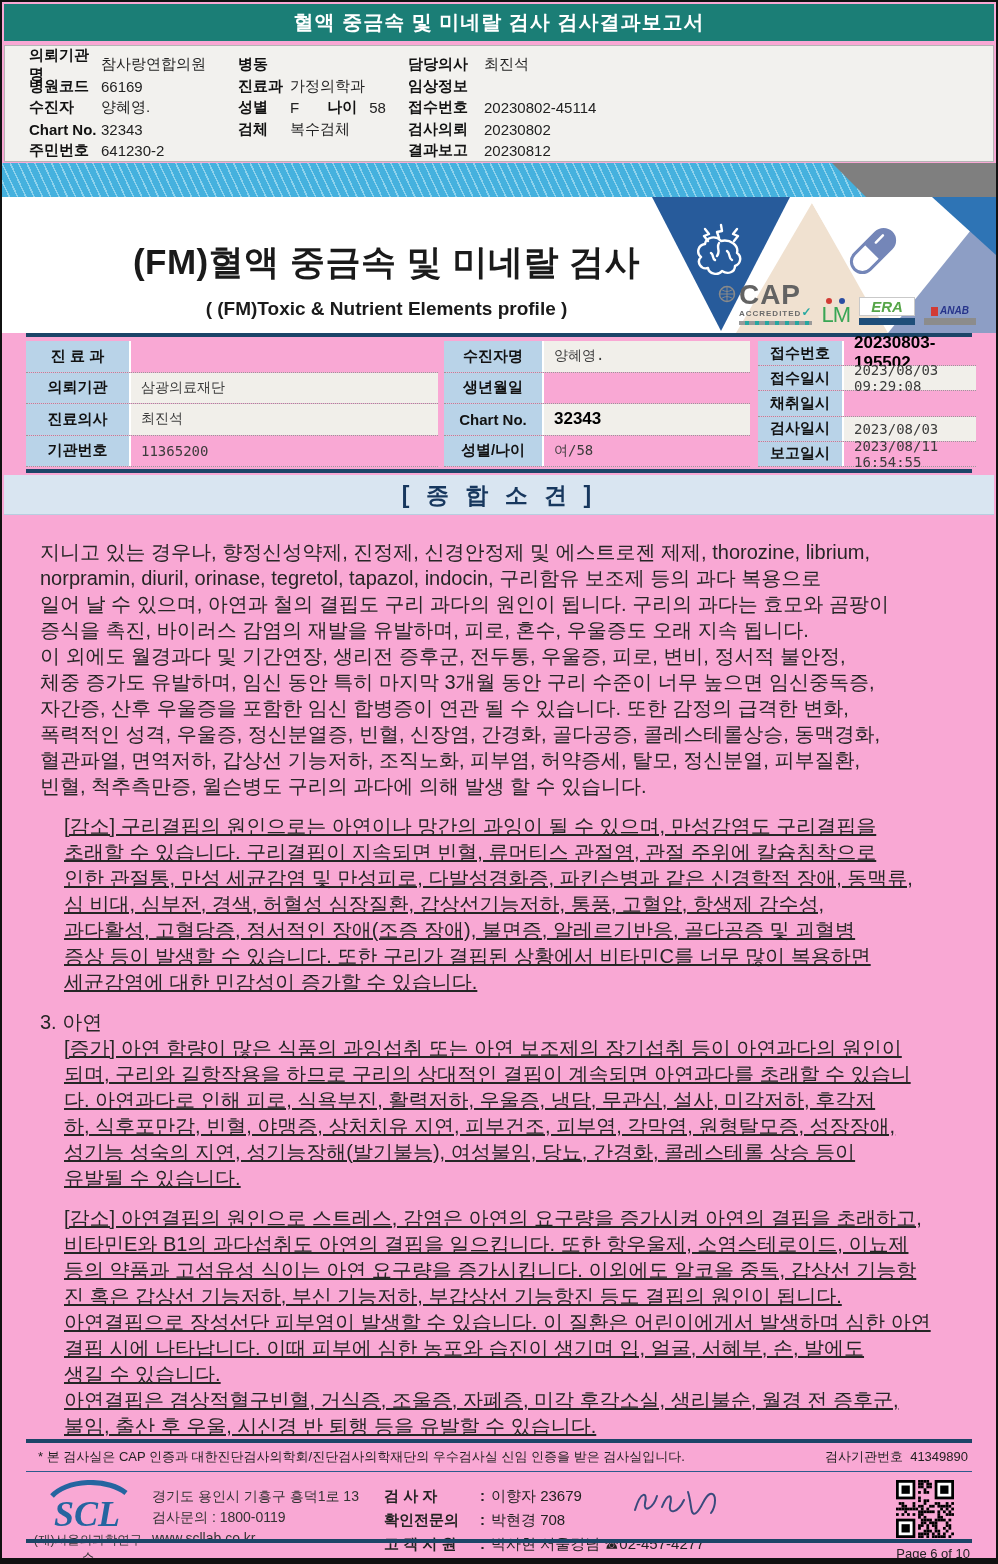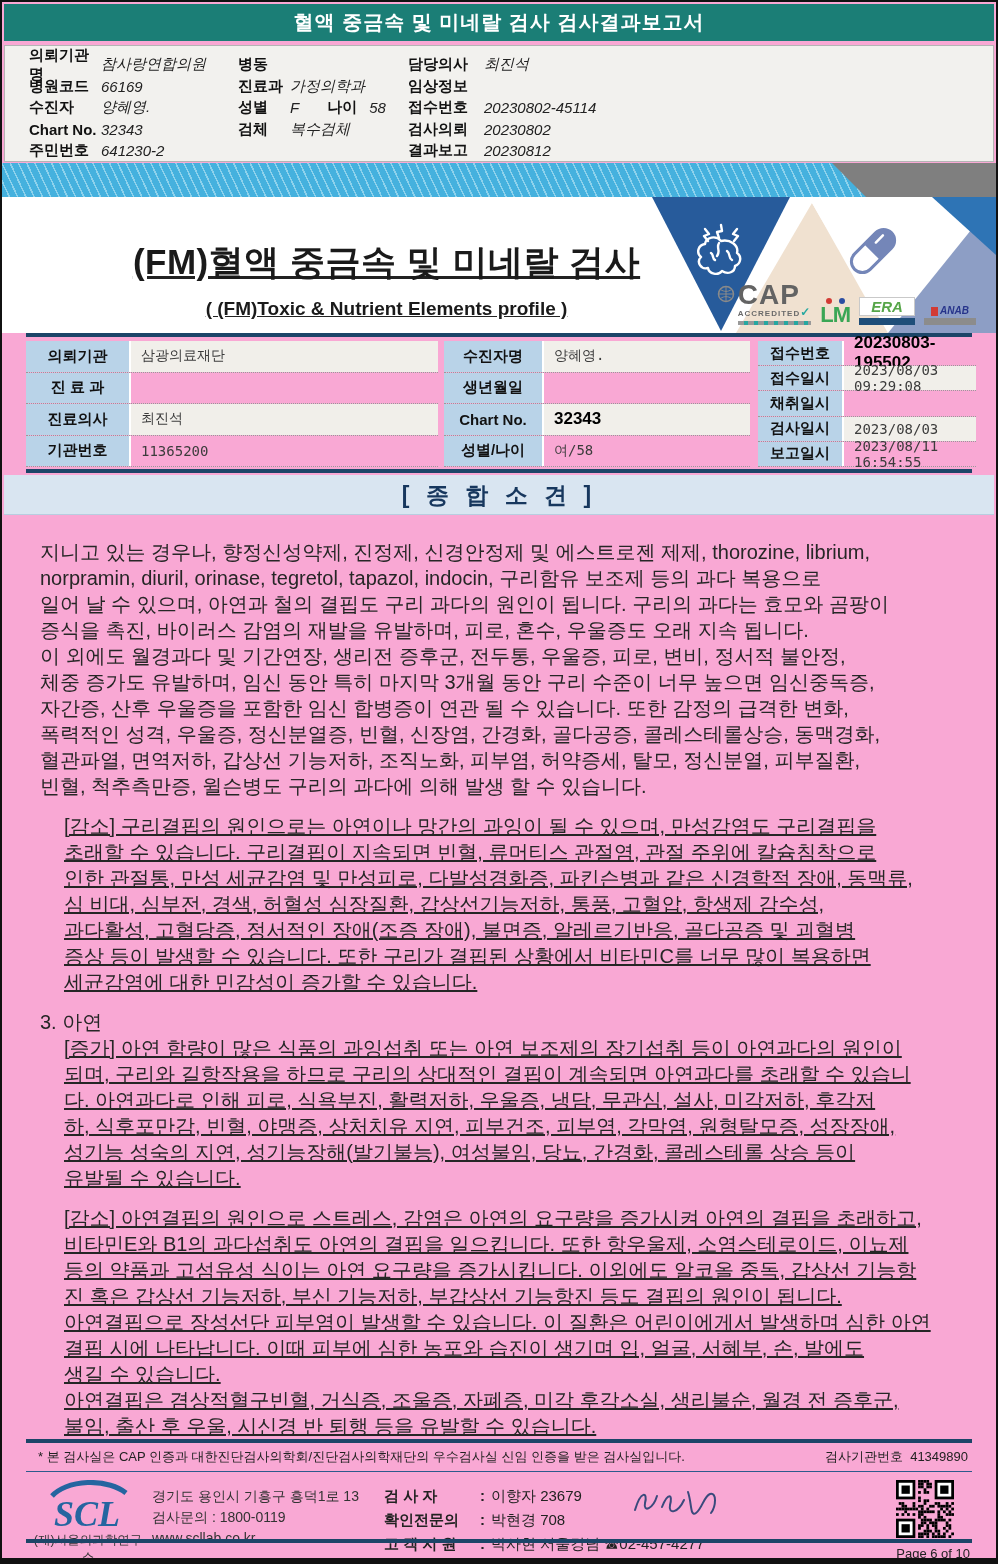--- a/index.html
+++ b/index.html
@@ -9,48 +9,48 @@
         font-family:"Liberation Sans",sans-serif;color:#222;}
   
   .topbar{position:absolute;top:2px;left:2px;right:2px;height:37px;background:#1b7e76;
           color:#fff;font-weight:bold;font-size:20px;text-align:center;line-height:37px;letter-spacing:1px;}
   
   .phead{position:absolute;top:43px;left:2px;right:2px;height:117px;background:#f2f1ee;
          border:1px solid #b5b5b5;font-size:15px;}
   .ph-col{position:absolute;top:8px;}
   .ph-row{display:flex;height:21.5px;align-items:center;}
   .ph-label{font-weight:bold;color:#111;flex:0 0 auto;}
-  .ph-value{color:#222;font-style:italic;}
+  .ph-value{color:#222;}
   .col1{left:24px;width:210px;}
   .col1 .ph-label{width:72px;}
   .col2{left:233px;width:175px;}
   .col2 .ph-label{width:52px;}
   .col3{left:403px;width:320px;}
   .col3 .ph-label{width:76px;}
   .age-label{width:42px !important;margin-left:28px;}
   
   .band{position:absolute;top:161px;left:0;right:0;height:170px;background:#fff;}
   .stripes{position:absolute;top:0;left:0;right:0;height:34px;
      background:repeating-linear-gradient(65deg,#45b1de 0 6px,#8ed2ec 6px 7.5px);}
   .band-svg{position:absolute;top:0;right:0;width:360px;height:170px;}
-  .band-title-wrap{position:absolute;left:112px;top:76px;width:545px;text-align:center;text-decoration:underline;}
+  .band-title-wrap{position:absolute;left:112px;top:76px;width:545px;text-align:center;}
   .band-title{font-size:35px;font-weight:bold;color:#1a1a1a;letter-spacing:0.5px;}
   .band-subtitle{font-size:19px;font-weight:bold;color:#1a1a1a;margin-top:12px;}
   
   .logos{position:absolute;right:20px;bottom:8px;display:flex;align-items:flex-end;gap:9px;}
   .cap-wrap{display:flex;align-items:flex-start;gap:3px;}
   .cap-big{font-size:28px;color:#636363;letter-spacing:1px;line-height:20px;font-weight:bold;}
   .cap-sub{font-size:8px;color:#6a6a6a;letter-spacing:1px;font-weight:bold;}
   .cap-check{color:#27a8a0;font-size:12px;font-weight:bold;}
   .cap-bar{height:4px;background:repeating-linear-gradient(90deg,#9a9a9a 0 6px,#27a8a0 6px 10px);margin-top:2px;}
   .lmi{text-align:center;}
   .lmi-dots{display:flex;gap:7px;justify-content:center;margin-bottom:1px;}
   .dot{width:6px;height:6px;border-radius:50%;display:inline-block;}
   .dot.red{background:#d23b34;} .dot.blue{background:#2b4ea2;}
-  .lmi-text{font-size:22px;font-weight:bold;color:#3aa655;line-height:20px;letter-spacing:-1px;}
+  .lmi-text{font-size:22px;font-weight:normal;color:#3aa655;line-height:20px;letter-spacing:-1px;}
   .era{width:56px;}
   .era-big{font-size:15px;font-weight:bold;font-style:italic;color:#57a649;background:#fff;
            border:1px solid #c9c9c9;text-align:center;line-height:17px;}
   .mini-bar{height:7px;background:#1f4e79;margin-top:2px;}
   .anab{width:52px;text-align:center;}
   .anab-big{font-size:10px;font-weight:bold;font-style:italic;color:#27348b;}
   .anab-mark{display:inline-block;width:7px;height:9px;background:#d23b34;margin-right:2px;vertical-align:middle;}
   .mini-bar.gray{background:#8c8c8c;}
   
   .rule{position:absolute;left:24px;right:24px;height:4px;background:#1c4568;}
@@ -219,26 +219,26 @@
         <div class="anab-big"><span class="anab-mark"></span><span>ANAB</span></div>
         <div class="mini-bar gray"></div>
       </div>
     </div>
   </div>
 
   <div class="rule" style="top:331px;"></div>
 
   <div class="itable g1">
     <div class="it-row">
+        <div class="it-label">진 료 과</div>
+        <div class="it-value"></div>
+      </div>
+    <div class="it-row">
         <div class="it-label">의뢰기관</div>
         <div class="it-value vgray">삼광의료재단</div>
-      </div>
-    <div class="it-row">
-        <div class="it-label">진 료 과</div>
-        <div class="it-value"></div>
       </div>
     <div class="it-row">
         <div class="it-label">진료의사</div>
         <div class="it-value vgray">최진석</div>
       </div>
     <div class="it-row">
         <div class="it-label">기관번호</div>
         <div class="it-value">11365200</div>
       </div>
   </div>

